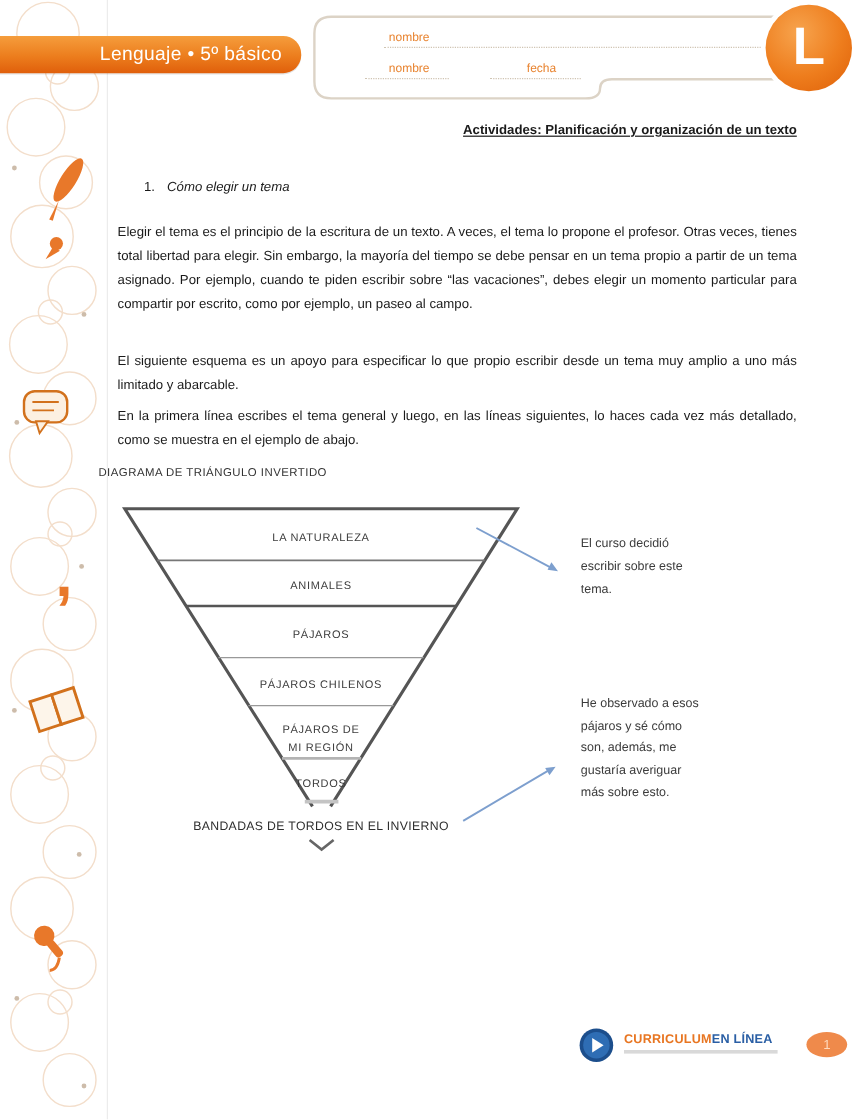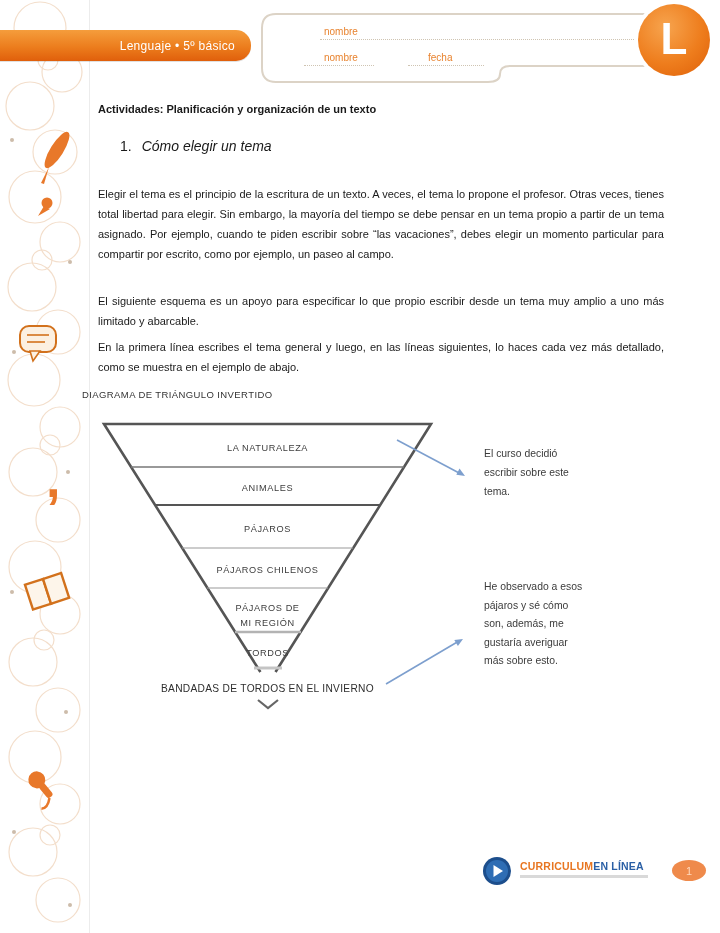--- a/index.html
+++ b/index.html
@@ -9,36 +9,36 @@
 
   
   #deco-strip{left:0;top:0;width:92px;height:933px;z-index:1;}
   #page-edge{left:89px;top:0;width:1px;height:933px;background:#ececec;z-index:0;}
 
   
   #subject-bar{left:0;top:30px;width:251px;height:31px;z-index:3;
     background:linear-gradient(180deg,#f59d3c 0%,#ec7d1d 55%,#e05f0b 100%);
     border-radius:0 15px 15px 0;display:flex;align-items:center;justify-content:flex-end;
     padding-right:16px;box-sizing:border-box;box-shadow:0 1px 0 rgba(0,0,0,.12);}
-  #subject-bar span{color:#fff;font-size:12px;letter-spacing:.3px;}
+  #subject-bar span{color:#fff;font-size:16px;letter-spacing:.3px;}
 
   
   #form-outline{left:260px;top:12px;width:442px;height:74px;z-index:2;}
   .form-label{color:#e8832f;font-size:10px;z-index:4;margin-left:48px;}
   .dotline{border-bottom:1.5px dotted #cfc4b2;height:1px;z-index:4;}
 
   
   #logo-l{left:638px;top:4px;width:72px;height:72px;border-radius:50%;z-index:5;
     background:radial-gradient(circle at 38% 32%,#f7a44e 0%,#ee7d1d 55%,#de5f07 100%);
     box-shadow:0 0 0 4px #ffffff;display:flex;align-items:center;justify-content:center;}
   #logo-l span{color:#fff;font-size:44px;font-weight:bold;line-height:1;transform:translateY(-1px);}
 
   
-  #doc-title{left:98px;top:103px;width:566px;text-align:left;font-weight:bold;font-size:11px;z-index:2;}
-  #section-head{left:120px;top:138px;font-size:14px;z-index:2;}
+  #doc-title{left:98px;top:103px;width:566px;text-align:right;font-weight:bold;font-size:11px;z-index:2;text-decoration:underline;}
+  #section-head{left:120px;top:150px;font-size:11px;z-index:2;}
   #section-head .it{font-style:italic;margin-left:10px;}
   .para{left:98px;width:566px;font-size:11px;line-height:20px;text-align:justify;z-index:2;}
   #para-1{top:184px;}
   #para-2{top:291px;}
   #para-3{top:337px;}
   #diagram-label{left:82px;top:389px;font-size:9.5px;letter-spacing:.4px;color:#333;z-index:2;}
 
   
   #diagram-svg{left:80px;top:410px;width:620px;height:312px;z-index:2;}
   .note{font-size:10.4px;line-height:19px;color:#3b3b3b;z-index:2;}
@@ -125,21 +125,21 @@
   <span>Lenguaje • 5º básico</span>
 </div>
 
 <svg class="abs" id="form-outline" viewBox="0 0 442 74">
   <path d="M 16 2 H 426 Q 440 2 440 16 V 40 Q 440 54 426 54 H 250 Q 240 54 240 62 Q 240 70 228 70 H 16 Q 2 70 2 56 V 16 Q 2 2 16 2 Z" fill="#ffffff" stroke="#dcd3c6" stroke-width="2"></path>
 </svg>
 <div class="abs form-label" style="left:276px;top:26px;">nombre</div>
 <div class="abs dotline" style="left:320px;top:38px;width:368px;"></div>
 <div class="abs form-label" style="left:276px;top:52px;">nombre</div>
 <div class="abs dotline" style="left:304px;top:64px;width:70px;"></div>
-<div class="abs form-label" style="left:380px;top:52px;">fecha</div>
+<div class="abs form-label" style="left:391px;top:52px;">fecha</div>
 <div class="abs dotline" style="left:408px;top:64px;width:76px;"></div>
 
 <div class="abs" id="logo-l">
   <span>L</span>
 </div>
 
 <div class="abs" id="doc-title">Actividades: Planificación y organización de un texto</div>
 <div class="abs" id="section-head"><span>1.</span><span class="it">Cómo elegir un tema</span></div>
 
 <div class="abs para" id="para-1">Elegir el tema es el principio de la escritura de un texto. A veces, el tema lo propone el profesor. Otras veces, tienes total libertad para elegir. Sin embargo, la mayoría del tiempo se debe pensar en un tema propio a partir de un tema asignado. Por ejemplo, cuando te piden escribir sobre “las vacaciones”, debes elegir un momento particular para compartir por escrito, como por ejemplo, un paseo al campo.</div>

